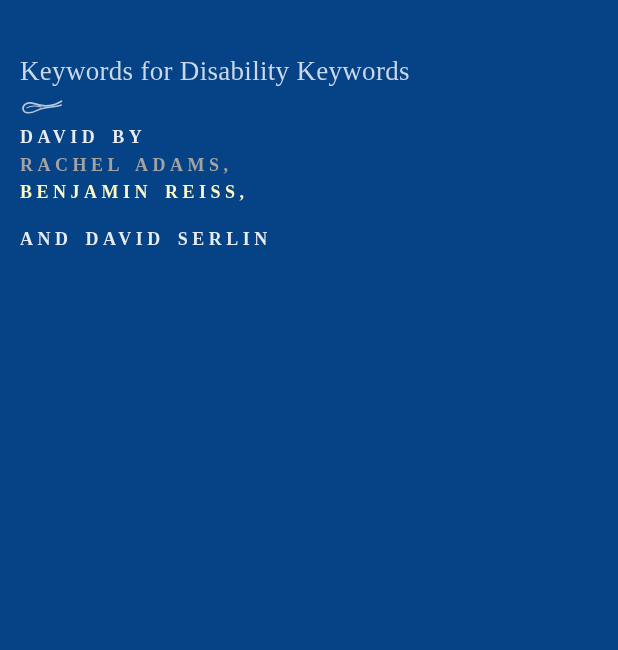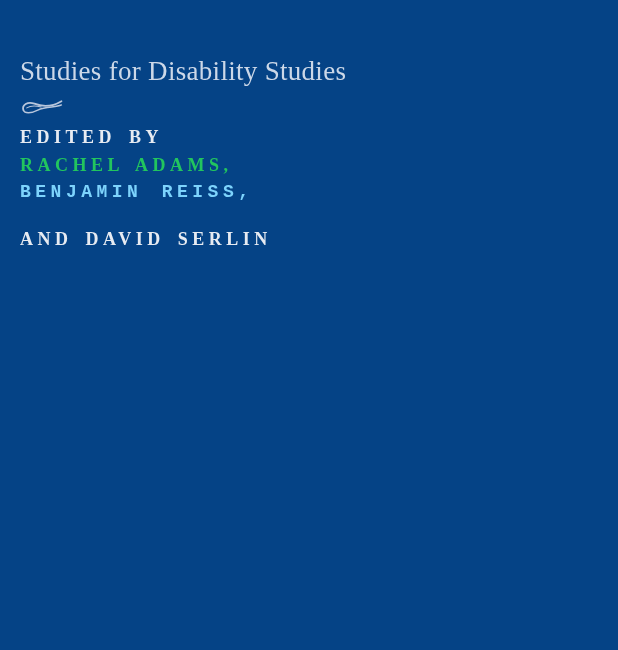--- a/index.html
+++ b/index.html
@@ -55,30 +55,30 @@
     word-spacing: 4px;
     color: #e7ebf2;
     white-space: nowrap;
   }
 </style>
 </head>
 <body>
 
 <div class="cover" style="background: rgb(5, 67, 134);">
 
-  <h1 class="cover-title" style="color: rgb(204, 216, 232);">Studies for Disability Studies</h1>
+  <h1 class="cover-title" style="color: rgb(204, 216, 232);">Keywords for Disability Keywords</h1>
 
   <span class="ornament">
     <svg viewBox="0 0 52 24" xmlns="http://www.w3.org/2000/svg" fill="none">
       <path d="M4 15 C2 9, 9 4.5, 17 7.5 C27 11.5, 39 10.5, 49 4.5" stroke="#b8c6dc" stroke-width="2.1" stroke-linecap="round"></path>
       <path d="M4 15 C5.5 19.5, 13 19, 21 15 C31 10, 42 12.5, 49 9" stroke="#b8c6dc" stroke-width="1.7" stroke-linecap="round"></path>
       <path d="M8 12.5 C13 9.5, 19 10, 25 11.5" stroke="#b8c6dc" stroke-width="1.2" stroke-linecap="round"></path>
     </svg>
   </span>
 
   <div class="editor-block">
-    <span class="editor-line" style="color: rgb(231, 235, 242);">EDITED BY</span>
-    <span class="editor-line" style="color: #22c55e;">RACHEL ADAMS,</span>
-    <span class="editor-line" style="color: #7dd3fc; font-family: Liberation Mono, monospace;">BENJAMIN REISS,</span>
+    <span class="editor-line" style="color: rgb(231, 235, 242);">DAVID BY</span>
+    <span class="editor-line" style="color: #a3a3a3;">RACHEL ADAMS,</span>
+    <span class="editor-line" style="color: #fef9c3;">BENJAMIN REISS,</span>
     <span class="editor-line" style="color: rgb(231, 235, 242); margin-top: 19px;">AND DAVID SERLIN</span>
   </div>
 
 </div>
 
 </body></html>

